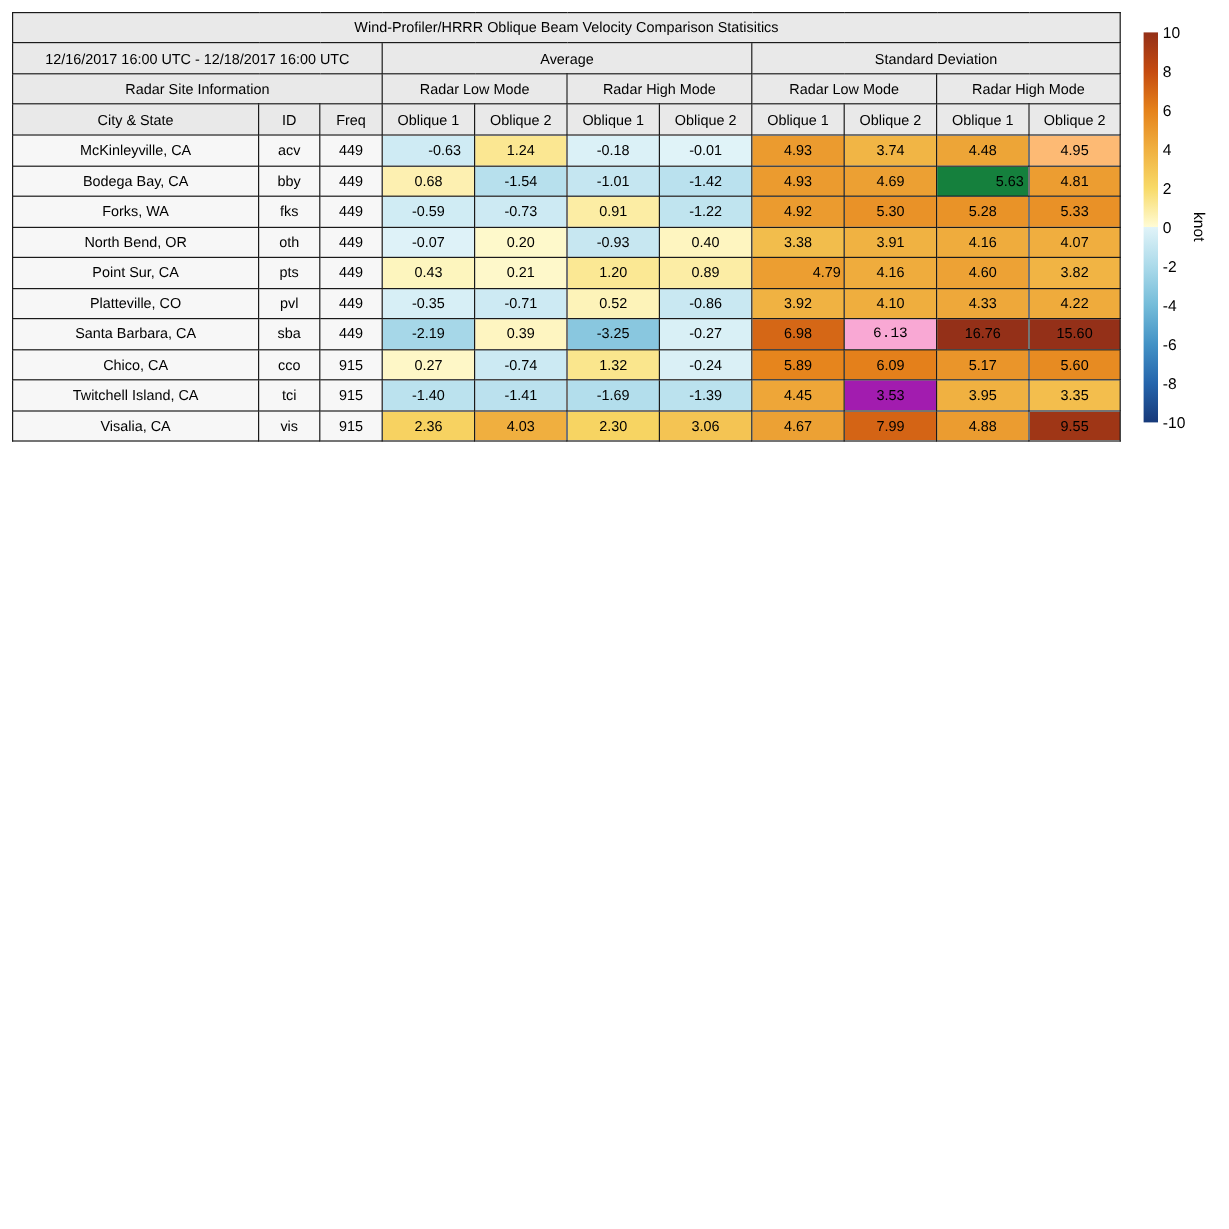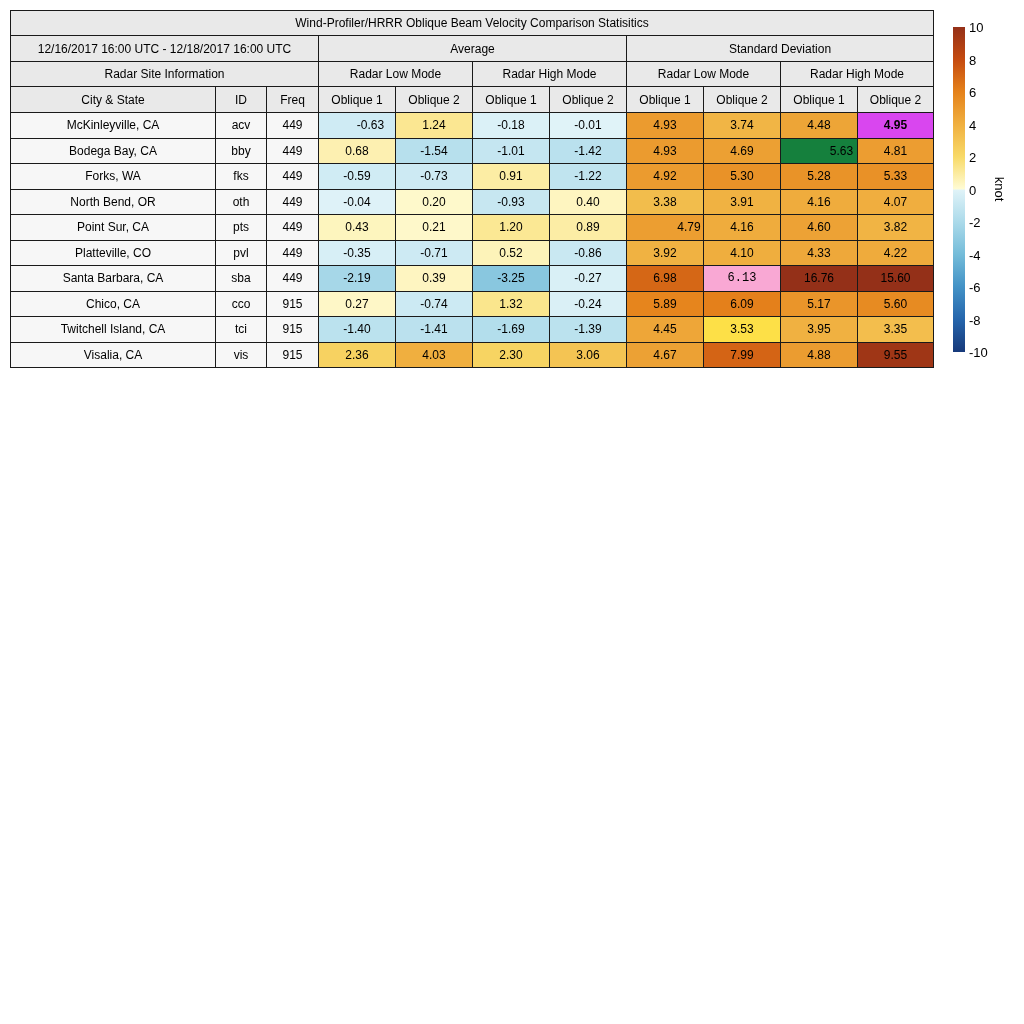--- a/index.html
+++ b/index.html
@@ -91,21 +91,21 @@
         <td class="label-cell">McKinleyville, CA</td>
         <td class="label-cell">acv</td>
         <td class="label-cell">449</td>
         <td class="value-cell" style="background: rgb(207, 235, 244); padding-left: 27px;">-0.63</td>
         <td class="value-cell" style="background: rgb(251, 231, 146);">1.24</td>
         <td class="value-cell" style="background: rgb(219, 241, 247);">-0.18</td>
         <td class="value-cell" style="background: rgb(224, 243, 248);">-0.01</td>
         <td class="value-cell" style="background: rgb(235, 155, 47);">4.93</td>
         <td class="value-cell" style="background: rgb(241, 181, 69);">3.74</td>
         <td class="value-cell" style="background: rgb(237, 165, 55);">4.48</td>
-        <td class="value-cell" style="background: #d946ef; font-weight: bold;">4.95</td>
+        <td class="value-cell" style="background: #fdba74;">4.95</td>
       </tr>
       <tr>
         <td class="label-cell">Bodega Bay, CA</td>
         <td class="label-cell">bby</td>
         <td class="label-cell">449</td>
         <td class="value-cell" style="background: rgb(253, 240, 177);">0.68</td>
         <td class="value-cell" style="background: rgb(183, 224, 237); text-align: center;">-1.54</td>
         <td class="value-cell" style="background: rgb(197, 230, 241);">-1.01</td>
         <td class="value-cell" style="background: rgb(186, 225, 238);">-1.42</td>
         <td class="value-cell" style="background: rgb(235, 155, 47);">4.93</td>
@@ -123,21 +123,21 @@
         <td class="value-cell" style="background: rgb(192, 228, 239);">-1.22</td>
         <td class="value-cell" style="background: rgb(235, 155, 47);">4.92</td>
         <td class="value-cell" style="background: rgb(233, 146, 40);">5.30</td>
         <td class="value-cell" style="background: rgb(233, 147, 40);">5.28</td>
         <td class="value-cell" style="background: rgb(233, 145, 39);">5.33</td>
       </tr>
       <tr>
         <td class="label-cell">North Bend, OR</td>
         <td class="label-cell">oth</td>
         <td class="label-cell">449</td>
-        <td class="value-cell" style="background: rgb(222, 242, 248);">-0.04</td>
+        <td class="value-cell" style="background: rgb(222, 242, 248);">-0.07</td>
         <td class="value-cell" style="background: rgb(254, 249, 203);">0.20</td>
         <td class="value-cell" style="background: rgb(199, 231, 241);">-0.93</td>
         <td class="value-cell" style="background: rgb(254, 245, 192);">0.40</td>
         <td class="value-cell" style="background: rgb(242, 189, 76);">3.38</td>
         <td class="value-cell" style="background: rgb(240, 178, 66);">3.91</td>
         <td class="value-cell" style="background: rgb(239, 172, 61);">4.16</td>
         <td class="value-cell" style="background: rgb(240, 174, 63);">4.07</td>
       </tr>
       <tr>
         <td class="label-cell">Point Sur, CA</td>
@@ -193,21 +193,21 @@
       </tr>
       <tr>
         <td class="label-cell">Twitchell Island, CA</td>
         <td class="label-cell">tci</td>
         <td class="label-cell">915</td>
         <td class="value-cell" style="background: rgb(187, 226, 238);">-1.40</td>
         <td class="value-cell" style="background: rgb(187, 225, 238);">-1.41</td>
         <td class="value-cell" style="background: rgb(179, 222, 236);">-1.69</td>
         <td class="value-cell" style="background: rgb(187, 226, 238);">-1.39</td>
         <td class="value-cell" style="background: rgb(238, 166, 56);">4.45</td>
-        <td class="value-cell" style="background: #fde047;">3.53</td>
+        <td class="value-cell" style="background: #a21caf;">3.53</td>
         <td class="value-cell" style="background: rgb(240, 177, 65);">3.95</td>
         <td class="value-cell" style="background: rgb(243, 190, 77);">3.35</td>
       </tr>
       <tr>
         <td class="label-cell">Visalia, CA</td>
         <td class="label-cell">vis</td>
         <td class="label-cell">915</td>
         <td class="value-cell" style="background: rgb(247, 210, 97);">2.36</td>
         <td class="value-cell" style="background: rgb(240, 175, 63);">4.03</td>
         <td class="value-cell" style="background: rgb(247, 212, 98);">2.30</td>

